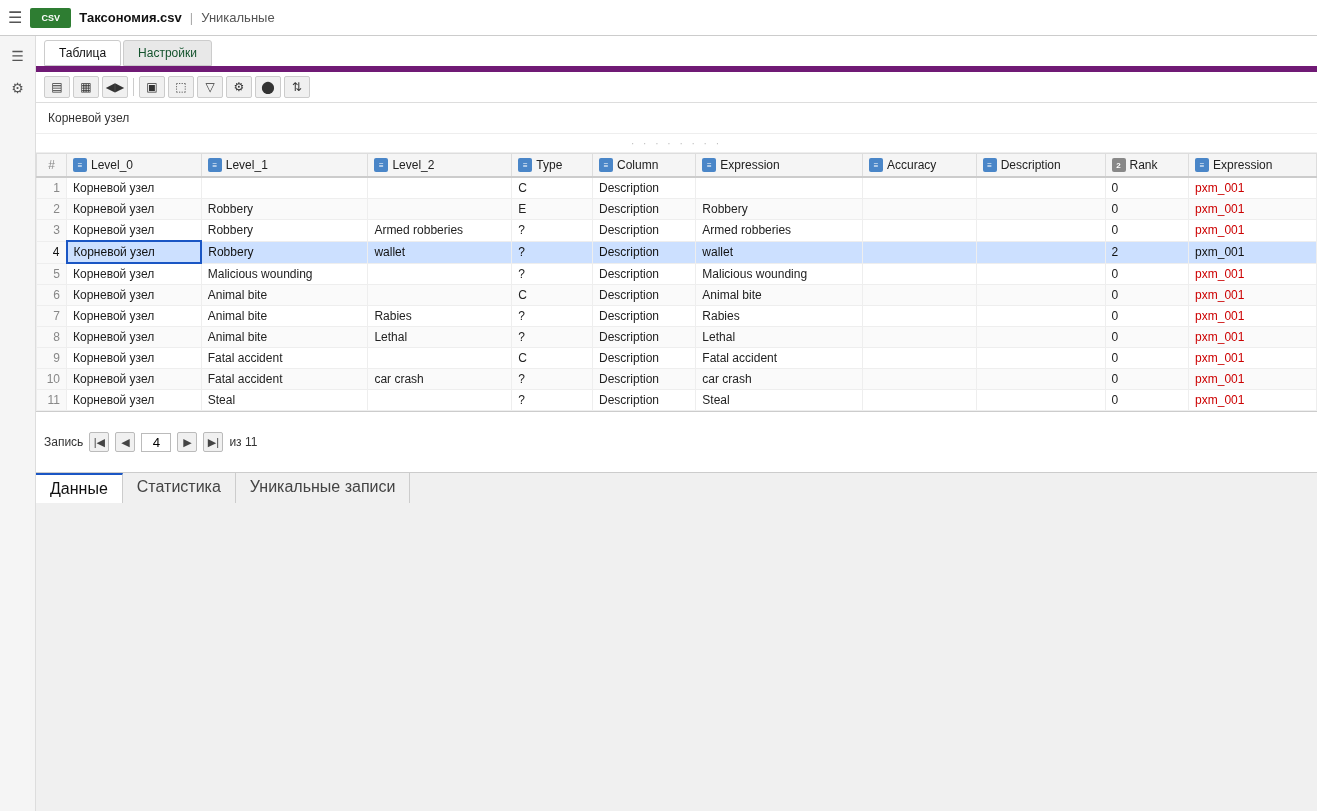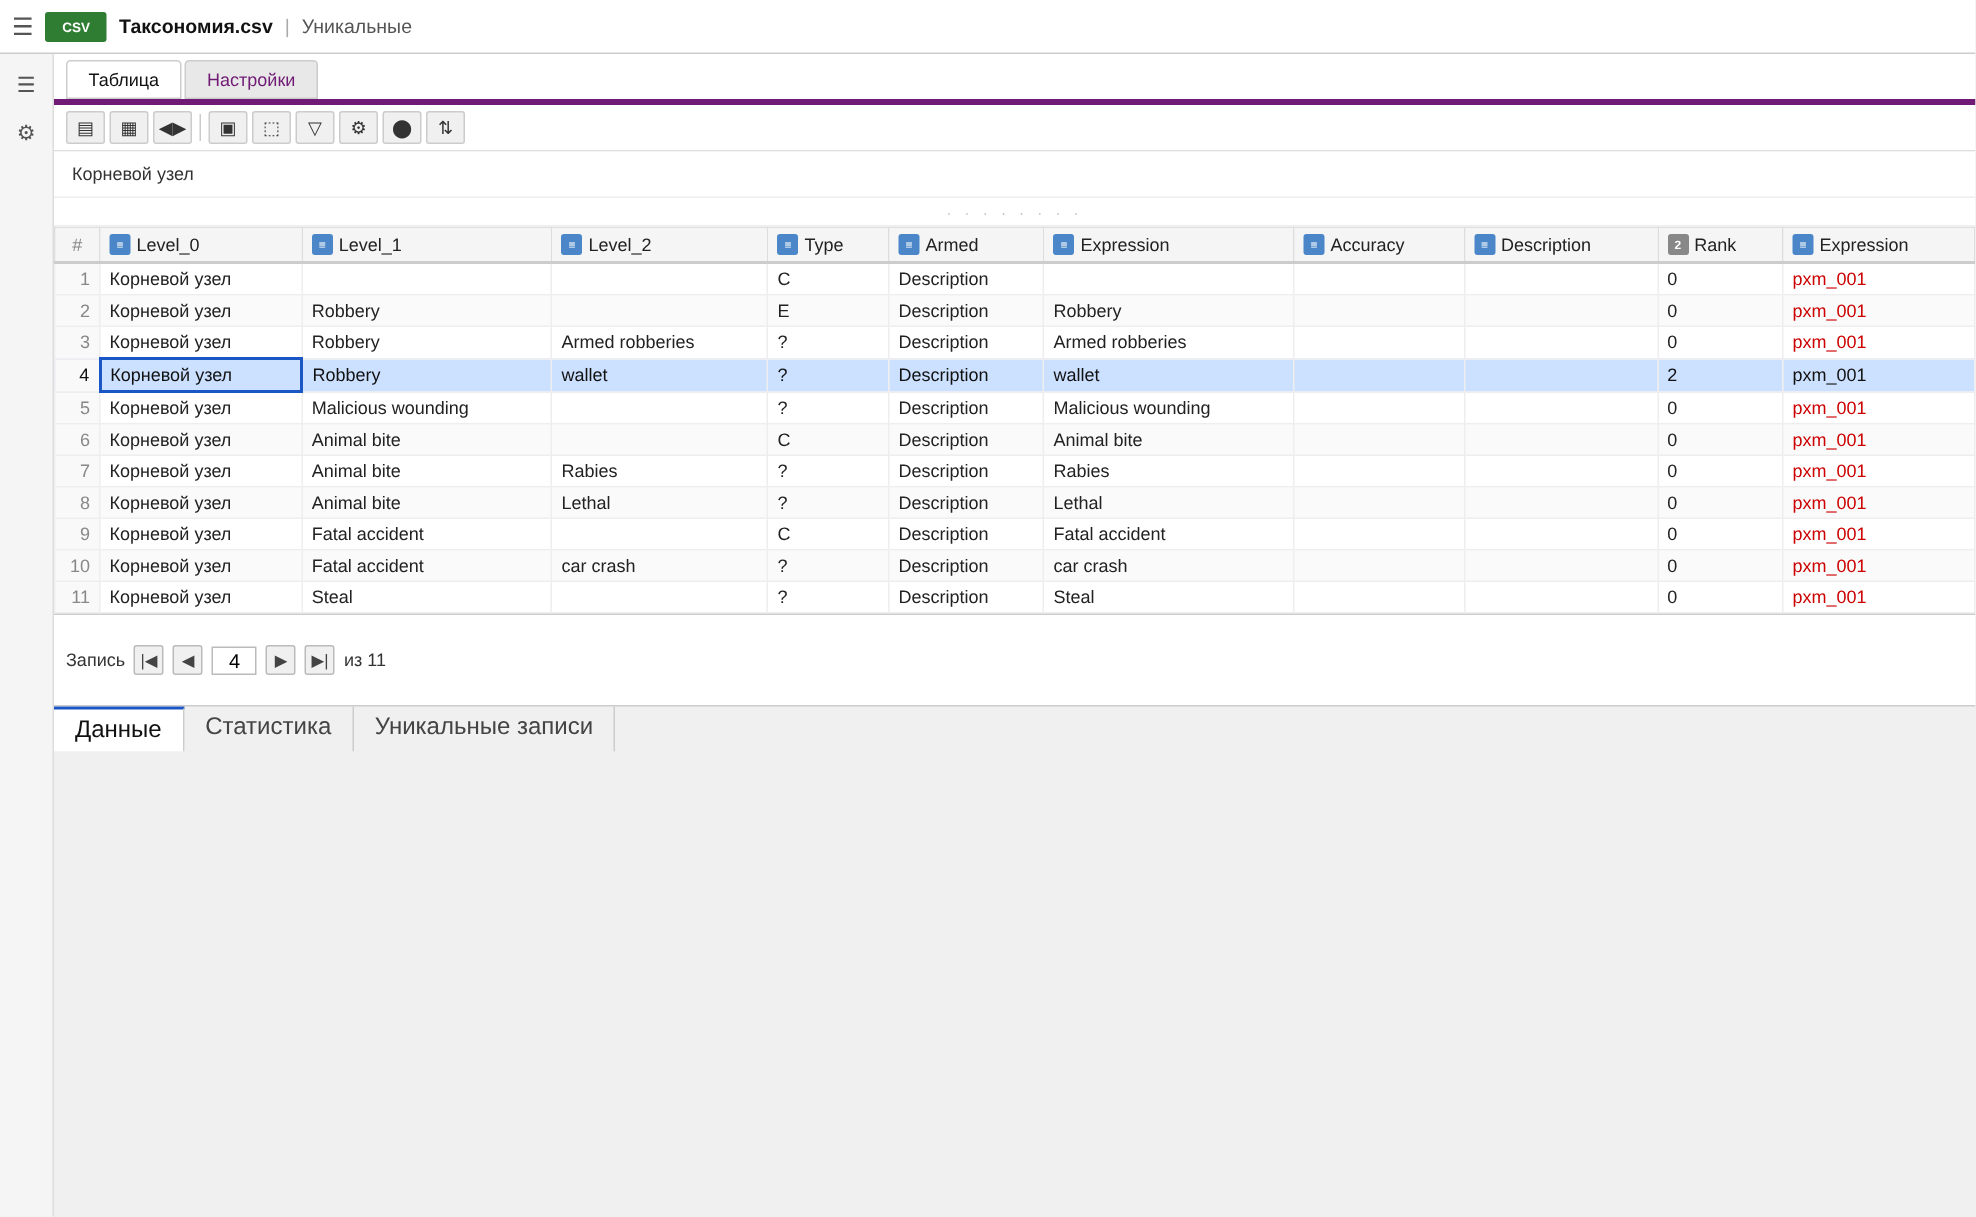--- a/index.html
+++ b/index.html
@@ -27,25 +27,25 @@
       display: flex; flex-direction: column; align-items: center; padding-top: 8px; gap: 8px;
     }
     .sidebar-icon { font-size: 14px; color: #555; cursor: pointer; padding: 4px; }
 
     
     .content-area { margin-left: 36px; display: flex; flex-direction: column; height: 100%; }
 
     
     .tabs-bar {
       display: flex; align-items: flex-end; background: #fff;
-      border-bottom: 4px solid #701a75; padding: 0 8px; padding-top: 4px; gap: 2px; text-align: right;
+      border-bottom: 6px solid #701a75; padding: 0 8px; padding-top: 4px; gap: 2px; text-align: right;
     }
     .tab {
       padding: 5px 14px; cursor: pointer; border: 1px solid transparent;
-      border-radius: 3px 3px 0 0; font-size: 12px; color: #701a75;
+      border-radius: 3px 3px 0 0; font-size: 12px; color: #14532d;
       background: #e8e8e8; border-color: #ccc;
     }
     .tab.active {
       background: #fff; border-bottom-color: #fff; color: #111; font-weight: 500;
       border-color: #ccc;
     }
 
     
     .toolbar {
       display: flex; align-items: center; padding: 4px 8px; gap: 3px;
@@ -193,21 +193,21 @@
             </th>
             <th>
               <div class="col-header">
                 <span class="col-icon" style="background: rgb(74, 134, 200);">≡</span>
                 <span>Type</span>
               </div>
             </th>
             <th>
               <div class="col-header">
                 <span class="col-icon" style="background: rgb(74, 134, 200);">≡</span>
-                <span>Armed</span>
+                <span>Column</span>
               </div>
             </th>
             <th>
               <div class="col-header">
                 <span class="col-icon" style="background: rgb(74, 134, 200);">≡</span>
                 <span>Expression</span>
               </div>
             </th>
             <th>
               <div class="col-header">

